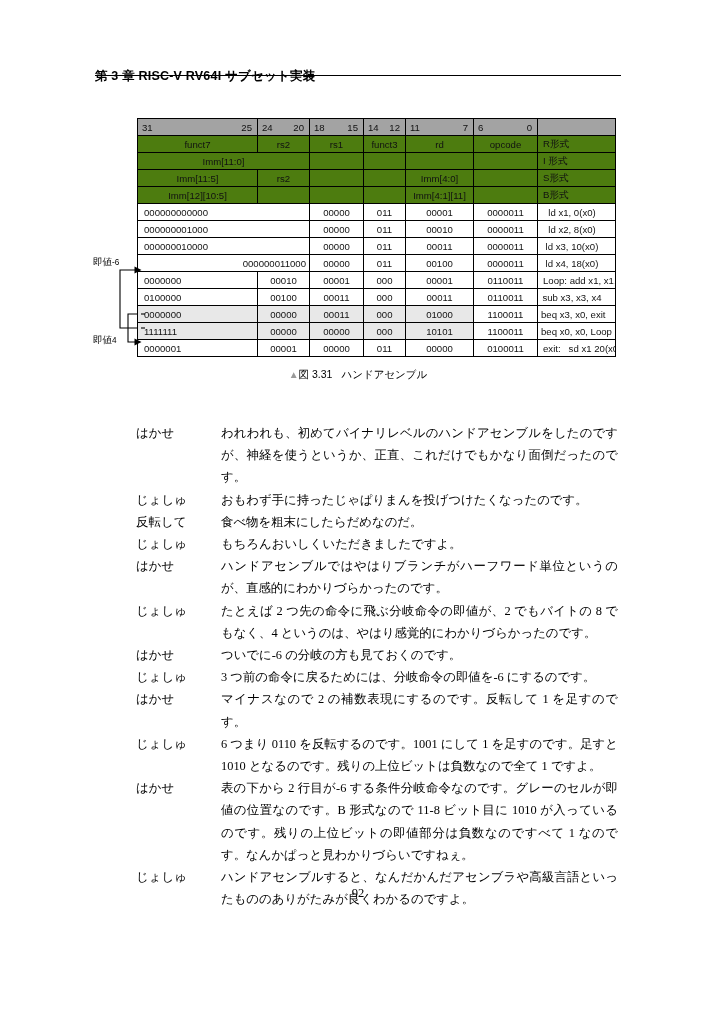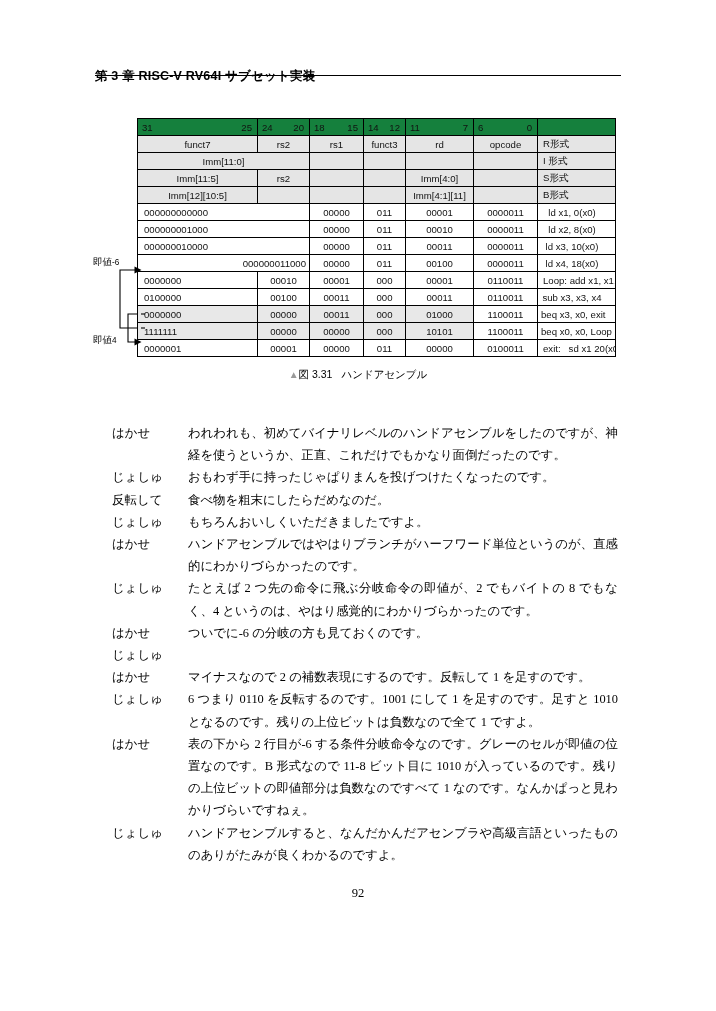--- a/index.html
+++ b/index.html
@@ -61,22 +61,22 @@
   }
   table.enc td {
     border: 1px solid #000;
     height: 16px;
     padding: 0 3px;
     text-align: center;
     vertical-align: middle;
     white-space: nowrap;
     overflow: hidden;
   }
-  .hdr { background: #15803d; }
-  .fld { background: #e5e5e5; }
+  .hdr { background: #a3a3a3; }
+  .fld { background: #4d7c0f; }
   .shade { background: #e8e8e8; }
   .bitrow td { position: relative; }
   .bitrow .lo {
     position: absolute; left: 4px; top: 50%;
     transform: translateY(-50%);
   }
   .bitrow .hi {
     position: absolute; right: 5px; top: 50%;
     transform: translateY(-50%);
   }
@@ -136,25 +136,27 @@
     line-height: 22.2px;
   }
   .line {
     display: flex;
     align-items: flex-start;
   }
   .spk {
     flex: 0 0 76px;
     white-space: nowrap;
     letter-spacing: .1px;
+    margin-left: 24px;
   }
   .say {
     flex: 1 1 auto;
     text-align: justify;
     text-justify: inter-character;
+    margin-left: 9px;
   }
 
   
   .folio {
     position: absolute;
     left: 0; right: 0;
     top: 886px;
     text-align: center;
     font-size: 12.6px;
   }
@@ -378,20 +380,21 @@
     <div class="line">
       <div class="spk">じょしゅ</div>
       <div class="say">たとえば 2 つ先の命令に飛ぶ分岐命令の即値が、2 でもバイトの 8 でもなく、4 というのは、やはり感覚的にわかりづらかったのです。</div>
     </div>
     <div class="line">
       <div class="spk">はかせ</div>
       <div class="say">ついでに-6 の分岐の方も見ておくのです。</div>
     </div>
     <div class="line">
       <div class="spk">じょしゅ</div>
+      <div class="say">3 つ前の命令に戻るためには、分岐命令の即値を-6 にするのです。</div>
     </div>
     <div class="line">
       <div class="spk">はかせ</div>
       <div class="say">マイナスなので 2 の補数表現にするのです。反転して 1 を足すのです。</div>
     </div>
     <div class="line">
       <div class="spk">じょしゅ</div>
       <div class="say"> 6 つまり 0110 を反転するのです。1001 にして 1 を足すのです。足すと 1010 となるのです。残りの上位ビットは負数なので全て 1 ですよ。</div>
     </div>
     <div class="line">

